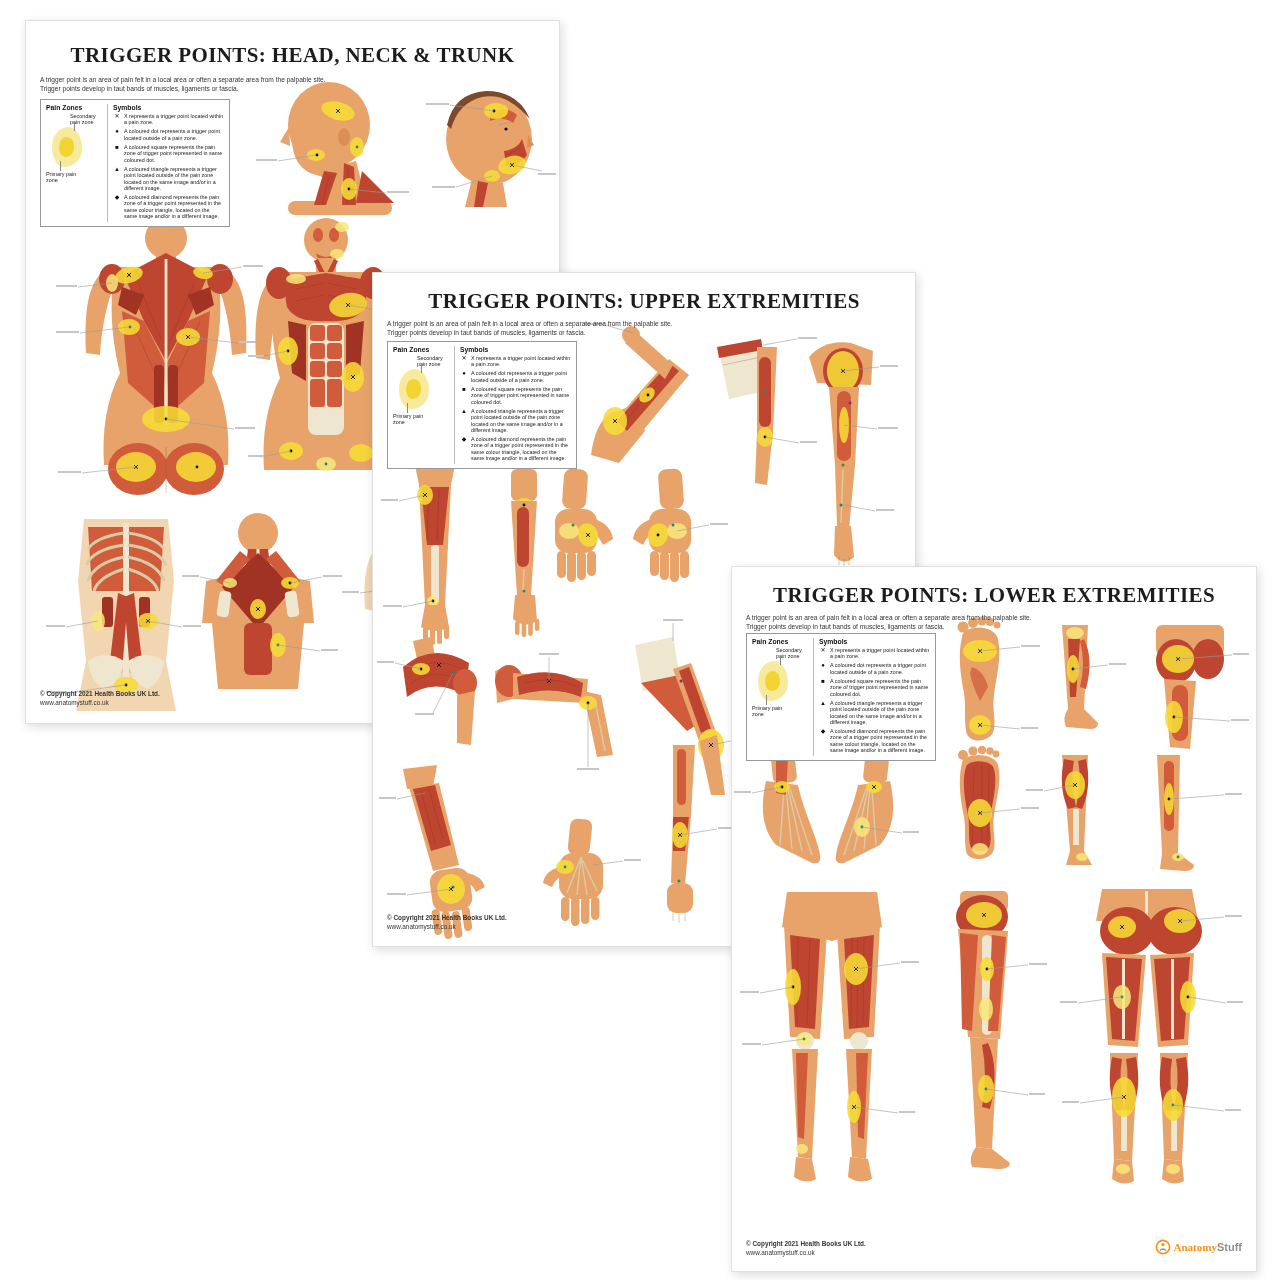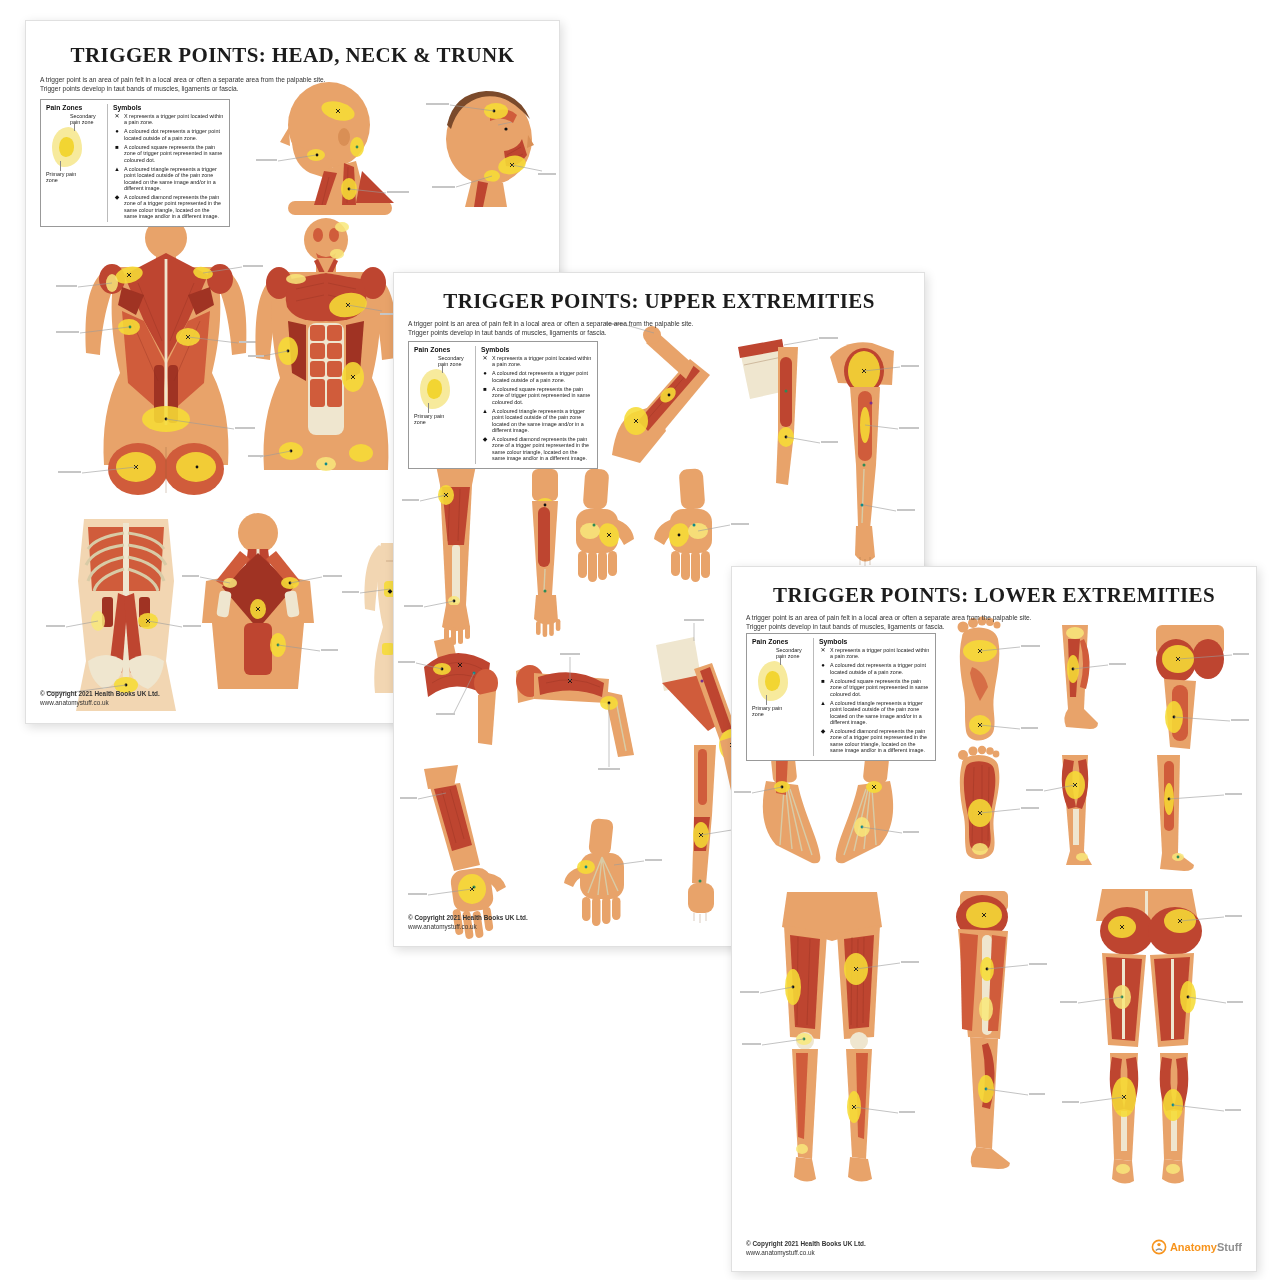--- a/index.html
+++ b/index.html
@@ -24,21 +24,21 @@
   .pz-line{position:absolute;background:#888;}
   .pz-sec{position:absolute;left:24px;top:0;font-size:5.4px;color:#222;width:34px;line-height:1.15;}
   .pz-pri{position:absolute;left:0px;top:58px;font-size:5.4px;color:#222;width:40px;line-height:1.15;}
   .sym-row{display:flex;gap:3px;margin-bottom:2.4px;align-items:flex-start;}
   .sym-g{width:8px;text-align:center;font-size:6px;line-height:1.1;color:#111;flex:none;}
   .sym-t{font-size:5.4px;line-height:1.2;color:#222;}
   .footer{position:absolute;font-size:6.4px;line-height:1.45;color:#333;}
   .footer .c1{font-weight:700;}
   .logo{position:absolute;display:flex;align-items:center;gap:3px;}
   .logo-text{font-size:11px;font-weight:700;}
-  .logo-a{color:#F7941D;}
+  .logo-a{color:#F7941D;font-family:Liberation Serif, serif;}
   .logo-s{color:#8f8f8f;text-align:center;}
   svg{position:absolute;left:0;top:0;}
   
   .sk{fill:#E8A36A;}  .sk2{fill:#D98F55;} .skp{fill:#F2D6B2;}
   .mu{fill:#BE4530;}  .mu2{fill:#A03323;} .mu3{fill:#D05C3B;}
   .tn{fill:#EFE6CF;}
   .yw{fill:#F6DC35;opacity:.88;} .yw2{fill:#F8E87A;opacity:.85;}
   .ol{fill:none;stroke:#8a5a33;stroke-width:.7;opacity:.45;}
   .ld{stroke:#9a9a9a;stroke-width:.6;fill:none;}
   .lb{fill:#c6c6c6;}
@@ -323,21 +323,21 @@
           </div>
       </div>
     </div>
 
     <div class="footer" style="left:14px;top:668px;">
       <div class="c1">© Copyright 2021 Health Books UK Ltd.</div>
       <div>www.anatomystuff.co.uk</div>
     </div>
   </div>
 
-  <div class="poster" style="left:393px;top:272px;width:530px;height:673px;z-index:2;">
+  <div class="poster" style="left:372px;top:272px;width:530px;height:673px;z-index:2;padding-left:12px;">
 
     <svg width="530" height="673" viewBox="0 0 530 673">
 
       <g>
         <path class="sk" d="M218,182 Q222,150 238,140 L262,132 L272,158 L246,190 Z"></path>
         <path class="sk" d="M238,152 L296,86 L316,102 L258,172 Z"></path>
         <path class="mu" d="M244,148 L296,90 L306,98 L254,158 Z"></path>
         <path class="str" d="M252,148 L294,100"></path>
         <path class="sk" d="M300,92 L262,58 L252,70 L292,106 Z"></path>
         <circle class="sk" cx="258" cy="62" r="9"></circle>

